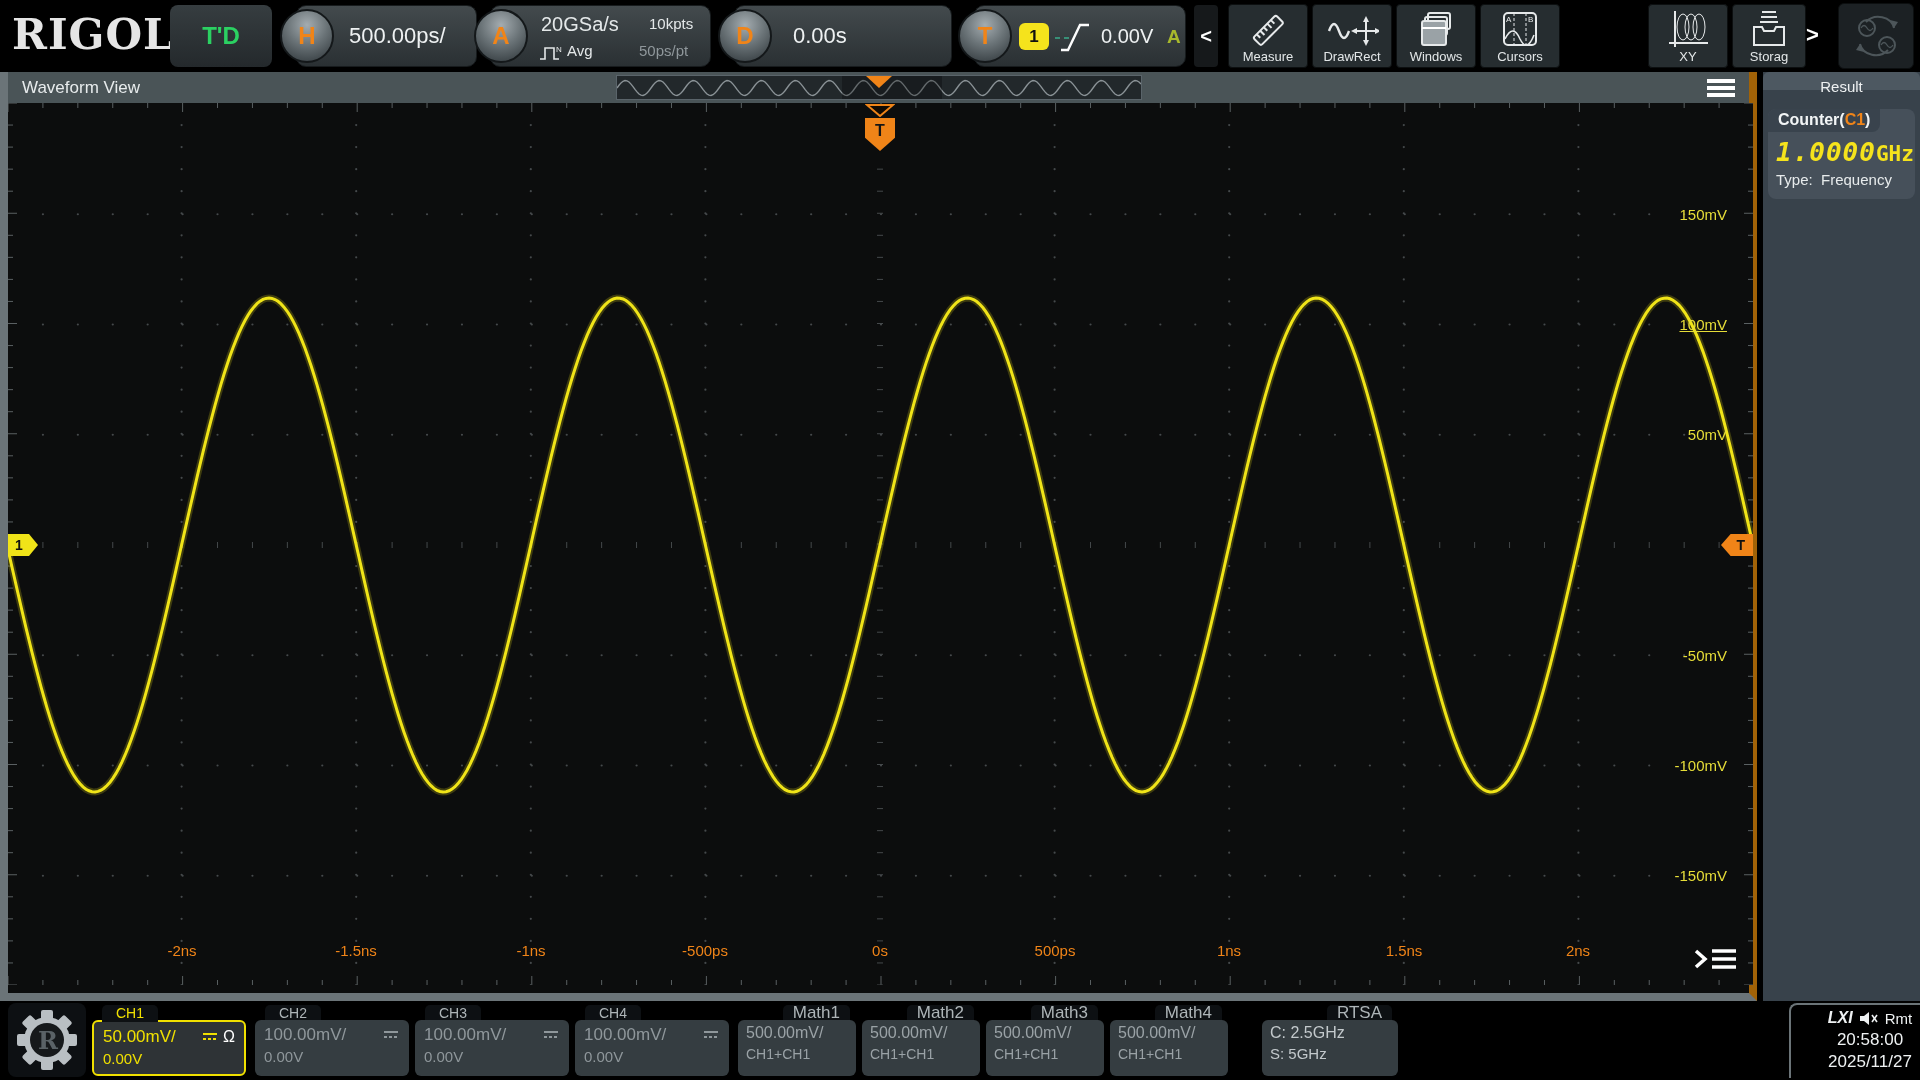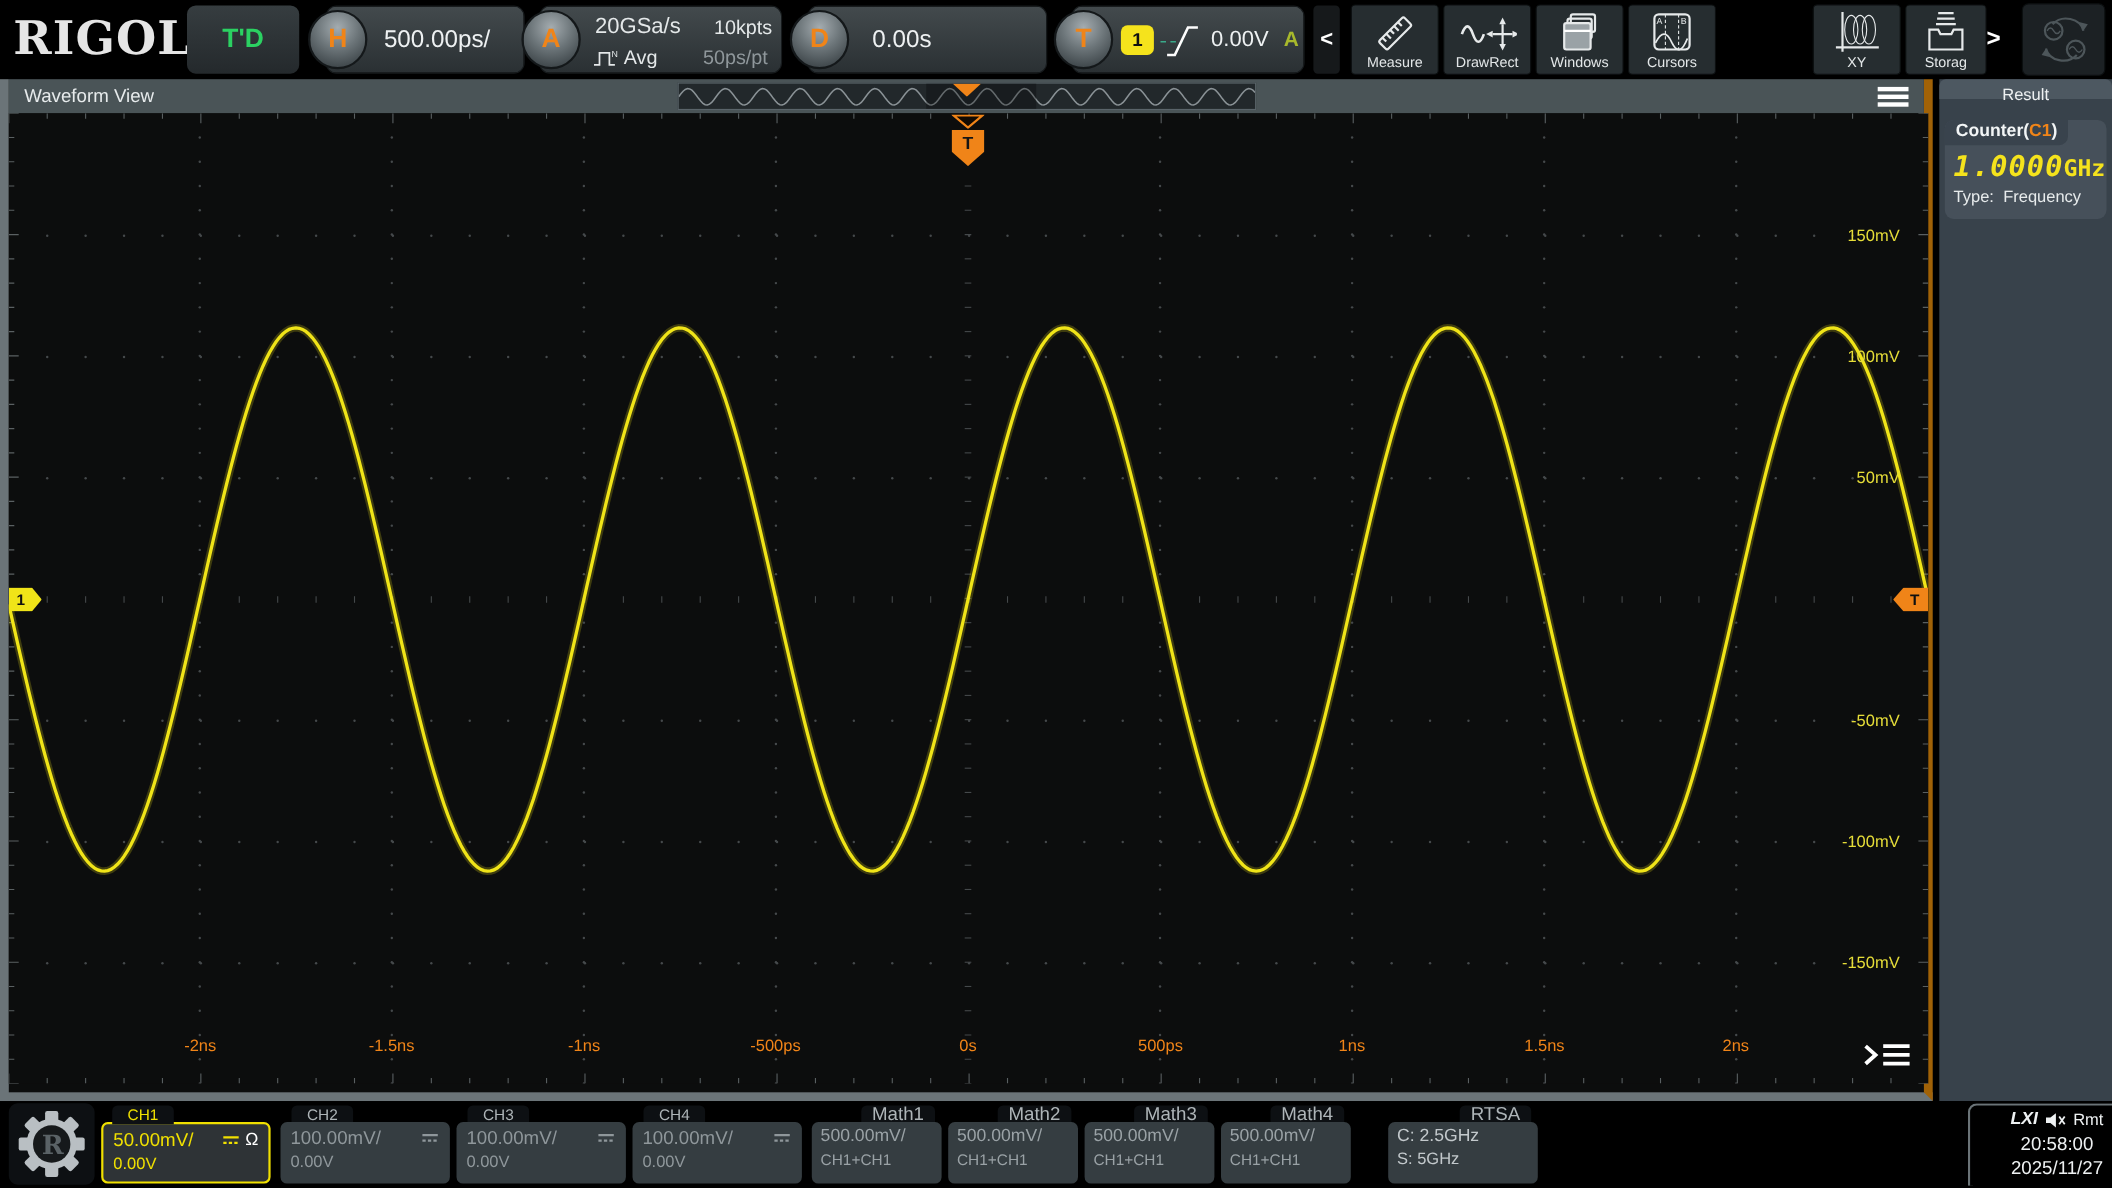--- a/index.html
+++ b/index.html
@@ -14,21 +14,21 @@
   .pill { position:absolute; top:5px; height:62px; border-radius:10px;
           background:linear-gradient(#434a4d,#2a3033); border:1px solid #171b1d; }
   .knob { position:absolute; width:54px; height:54px; border-radius:50%;
           background:radial-gradient(circle at 50% 28%, #a4acb0, #6b7478 45%, #454d51 78%, #2f3538);
           border:2px solid #14181a; display:flex; align-items:center; justify-content:center;
           font-weight:bold; font-size:24px; color:#f08418; }
   .pilltext { color:#eef1f2; font-size:22px; }
   #tdbtn { position:absolute; left:170px; top:5px; width:102px; height:62px; border-radius:8px;
            background:linear-gradient(#363d40,#24292c); color:#2bd162; font-size:24px; font-weight:bold;
            display:flex; align-items:center; justify-content:center; }
-  .mini { font-size:18px; color:#e4e8e9; }
+  .mini { font-size:15px; color:#e4e8e9; }
   .mini.dim { color:#8f979b; }
   #trig-src { position:absolute; background:#f5e31c; color:#101010; font-weight:bold;
               font-size:17px; width:30px; height:27px; border-radius:6px;
               display:flex; align-items:center; justify-content:center; }
   #sweep-a { position:absolute; color:#a8b92c; font-weight:bold; font-size:19px; }
   .chevtab { position:absolute; top:5px; width:24px; height:62px; background:#16191b; border-radius:4px;
              color:#fff; font-weight:bold; font-size:20px; display:flex; align-items:center; justify-content:center; }
   .toolbtn { position:absolute; top:4px; width:80px; height:64px; background:#262d30;
              border:1px solid #0c0f10; border-radius:4px; display:flex; flex-direction:column;
              align-items:center; justify-content:flex-end; padding-bottom:3px; }
@@ -1177,21 +1177,21 @@
       <svg class="hollow" width="30" height="13">
         <polygon points="2,1 28,1 15,12" fill="#120a02" stroke="#f08418" stroke-width="2"></polygon>
       </svg>
       <div class="pendant">T</div>
     </div>
 
     <div id="ch1-marker" style="top:431px;">1</div>
     <div id="trlevel-marker" style="top:431px;">T</div>
 
     <span class="vlabel" style="top:103px;">150mV</span>
-    <span class="vlabel" style="top:213px;">100mV</span>
+    <span class="vlabel" style="top:213px;text-decoration:underline;">100mV</span>
     <span class="vlabel" style="top:323px;">50mV</span>
     <span class="vlabel" style="top:544px;">-50mV</span>
     <span class="vlabel" style="top:654px;">-100mV</span>
     <span class="vlabel" style="top:764px;">-150mV</span>
 
     <span class="tlabel" style="left:174px;">-2ns</span>
     <span class="tlabel" style="left:348px;">-1.5ns</span>
     <span class="tlabel" style="left:523px;">-1ns</span>
     <span class="tlabel" style="left:697px;">-500ps</span>
     <span class="tlabel" style="left:872px;">0s</span>

